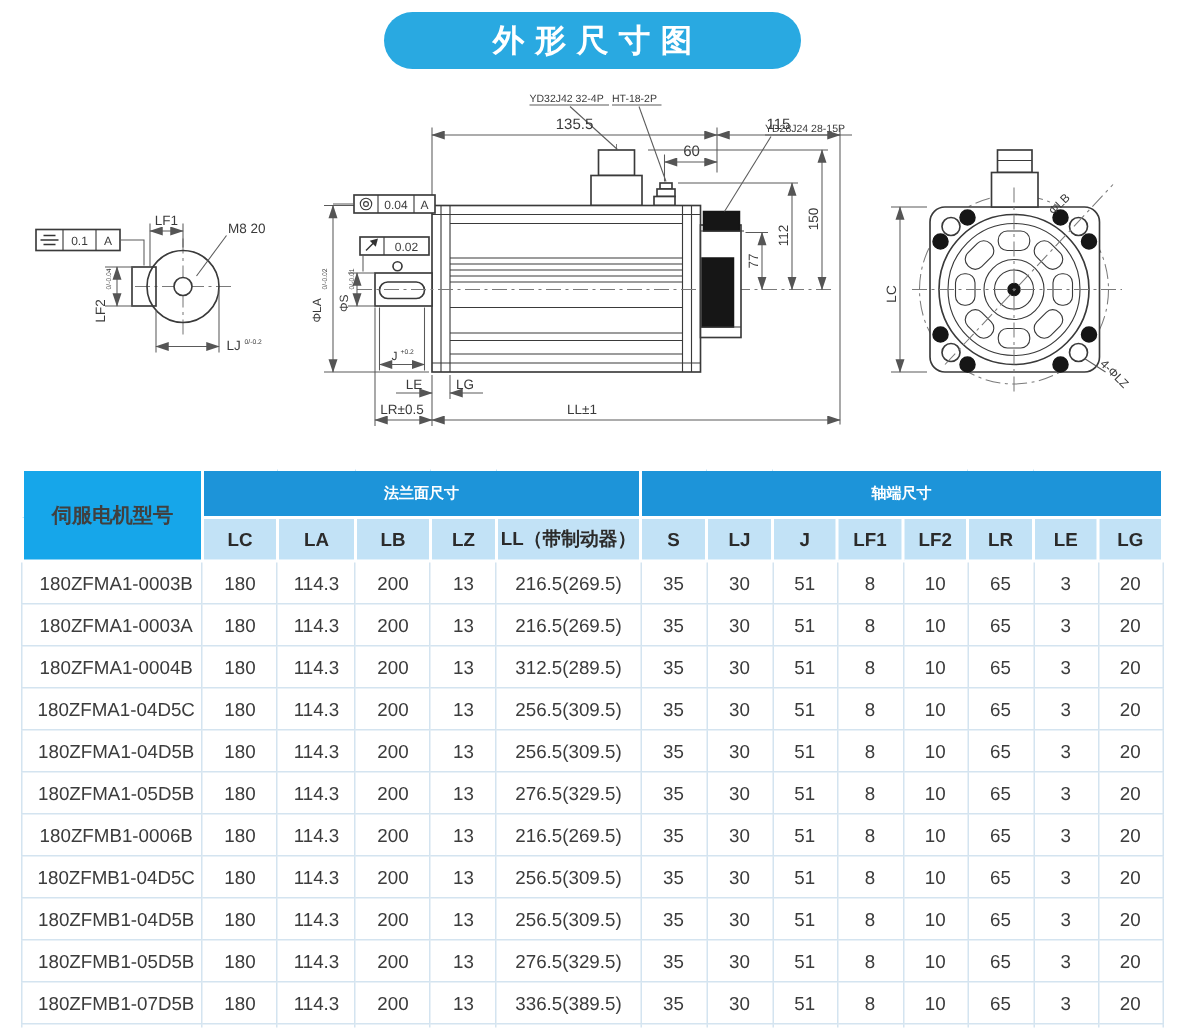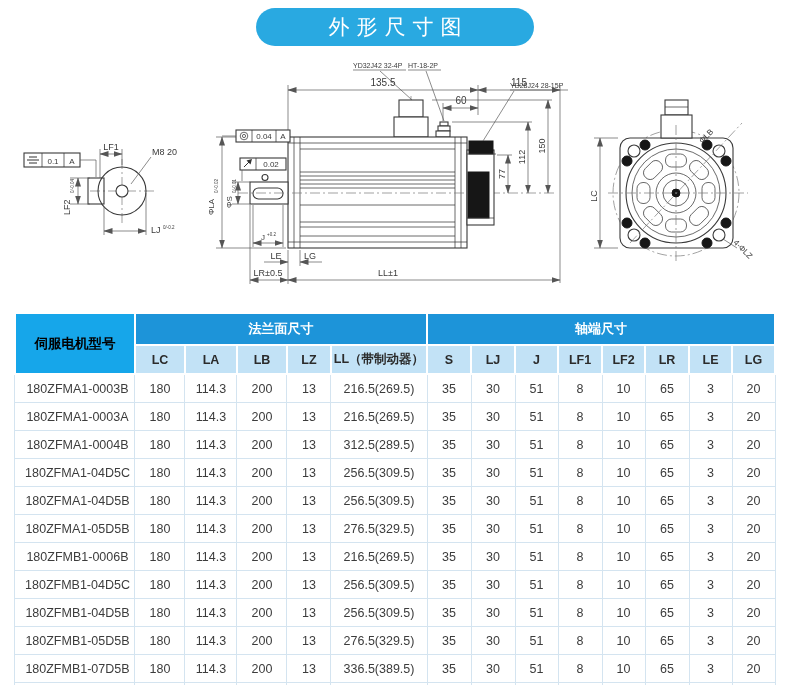--- a/index.html
+++ b/index.html
@@ -1,33 +1,33 @@
 <!DOCTYPE html>
 <html><head>
 <meta charset="utf-8">
 <style>
   html,body{margin:0;padding:0;background:#fff;width:790px;height:685px;overflow:hidden;
     font-family:"Liberation Sans",sans-serif;}
   .banner{width:278px;height:38px;margin:8px auto 0;background:#29a9e1;border-radius:19px;
-    color:#fff;font-size:21px;font-weight:normal;letter-spacing:7px;
+    color:#fff;font-size:21px;font-weight:bold;letter-spacing:7px;
     display:flex;align-items:center;justify-content:center;padding-left:7px;box-sizing:border-box;}
   .drawings{width:790px;height:250px;margin-top:9px;}
   svg text{fill:#3a3a3a;font-family:"Liberation Sans",sans-serif;}
   .t4{font-size:4.5px}.t7{font-size:7px}.t8{font-size:8px}.t9{font-size:9px}.t10{font-size:10px}
   .o{fill:none;stroke:#3a3a3a;stroke-width:1.1}
   .o2{fill:none;stroke:#3a3a3a;stroke-width:.75}
   .d{fill:none;stroke:#5a5a5a;stroke-width:.7}
   .c{fill:none;stroke:#7a7a7a;stroke-width:.7;stroke-dasharray:10 3 2 3}
   .wf{fill:#fff;stroke:#3a3a3a;stroke-width:1.1}
   .blk{fill:#161616;stroke:#161616}
   table.dim-table{width:760px;margin:7px auto 0;border-collapse:collapse;table-layout:fixed;
     font-size:12.5px;color:#3c3c3c;border:1px solid #c9ddee;}
   .dim-table th{font-weight:bold;}
-  .dim-table .model-h{background:#16a6ea;color:#000000;font-size:13.5px;border:2px solid #fff;}
-  .dim-table .group-h{background:#1d94d9;color:#fff;font-size:13px;border:2px solid #fff;height:28px;}
+  .dim-table .model-h{background:#16a6ea;color:#404040;font-size:13.5px;border:2px solid #fff;}
+  .dim-table .group-h{background:#1d94d9;color:#fff;font-size:10px;border:2px solid #fff;height:28px;}
   .dim-table .sub-h{background:#c2e2f6;color:#2b2b2b;font-size:12.5px;border:2px solid #fff;height:25px;}
   .dim-table tbody td{border:1px solid #d4e4f0;height:25px;text-align:center;background:#fff;
     white-space:nowrap;overflow:hidden;}
   .dim-table tbody td.model{text-align:center;padding-left:6px;}
 </style>
 </head>
 <body>
 
 <div class="banner">
   <span>外形尺寸图</span>

